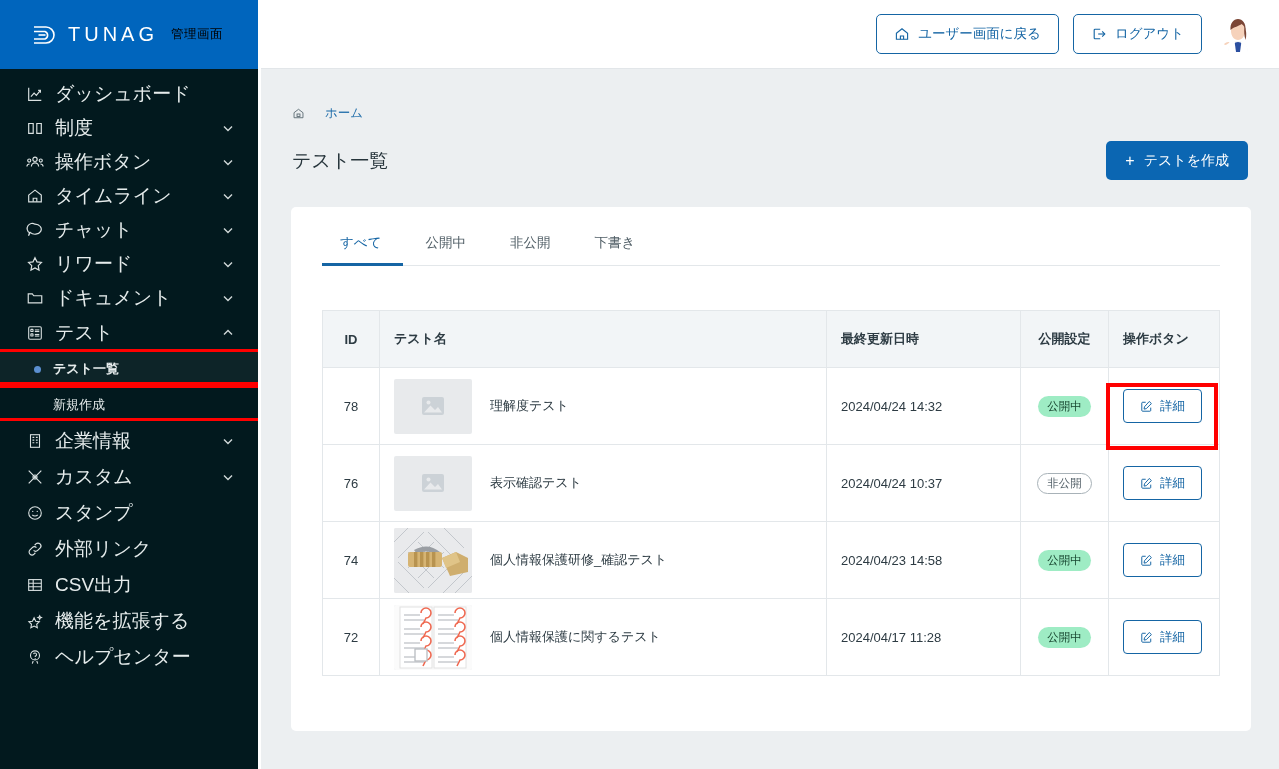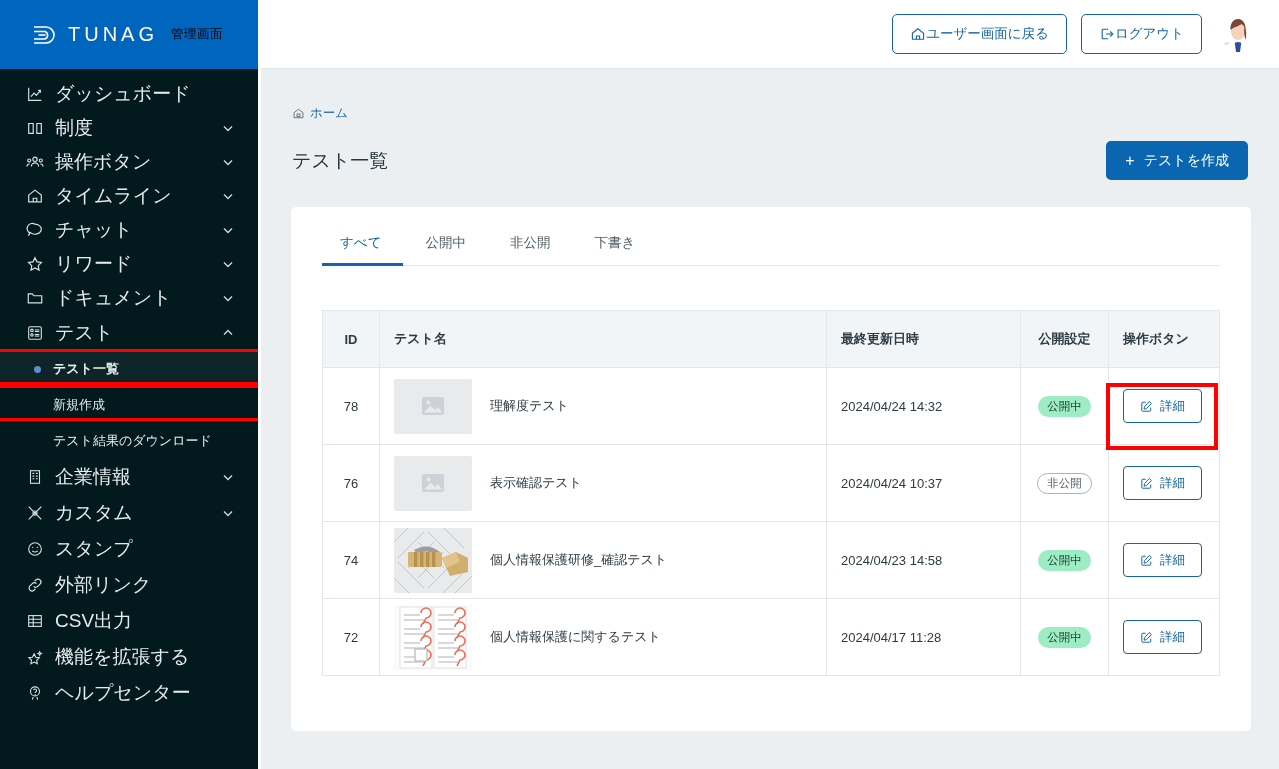--- a/index.html
+++ b/index.html
@@ -51,39 +51,39 @@
   .redbox { position: absolute; border: 3px solid #ff0000; pointer-events: none; }
 
   
   .topbar {
     position: absolute; left: 261px; top: 0; right: 0; height: 69px;
     background: #ffffff; border-bottom: 1px solid #e2e6e9;
     display: flex; align-items: center; justify-content: flex-end;
     padding-right: 19px; gap: 14px;
   }
   .hbtn {
-    display: inline-flex; align-items: center; gap: 0;
+    display: inline-flex; align-items: center; gap: 8px;
     height: 40px; padding: 0 17px;
     border: 1px solid #1565a4; border-radius: 5px;
     background: #fff; color: #1565a4; font-size: 13.5px;
     cursor: pointer; white-space: nowrap;
   }
   .hbtn svg { width: 16px; height: 16px; flex: none; }
   .avatar {
     width: 44px; height: 44px; border-radius: 50%;
     overflow: hidden; flex: none; background: #fff;
   }
 
   
   .main {
     position: absolute; left: 261px; top: 69px; right: 0; bottom: 0;
     background: #eceff1; overflow: hidden;
   }
   .breadcrumb {
-    display: flex; align-items: center; gap: 5px;
+    display: flex; align-items: center; gap: 20px;
     padding: 36px 0 0 31px; font-size: 12.5px; color: #1565a4;
   }
   .breadcrumb svg { width: 13px; height: 13px; flex: none; color: #5a6a72; }
   .bc-link { color: #1b6aa8; cursor: pointer; }
 
   .page-head {
     display: flex; align-items: center; justify-content: space-between;
     padding: 19px 31px 0 31px;
   }
   .page-title { font-size: 19px; color: #26343b; font-weight: 400; }
@@ -270,23 +270,20 @@
 
       <div class="nav-item sub active spaced">
         <span class="dot"></span>
         <span class="label">テスト一覧</span>
       </div>
 
       <div class="nav-item sub plain spaced">
         <span class="label">新規作成</span>
       </div>
 
-      <div class="nav-item sub plain spaced">
-        <span class="label">テスト結果のダウンロード</span>
-      </div>
 
       <div class="nav-item spaced">
         <svg class="ico" viewBox="0 0 20 20" fill="none" stroke="#e6ecec" stroke-width="1.2">
           <rect x="5" y="3" width="10" height="14"></rect>
           <path d="M7.2 6 h2 M11 6 h2 M7.2 9 h2 M11 9 h2 M7.2 12 h2 M11 12 h2"></path>
         </svg>
         <span class="label">企業情報</span>
         <svg class="chev" viewBox="0 0 12 12" fill="none" stroke="#e6ecec" stroke-width="1.4">
             <path d="M2 4.5 L6 8.5 L10 4.5"></path>
           </svg>

